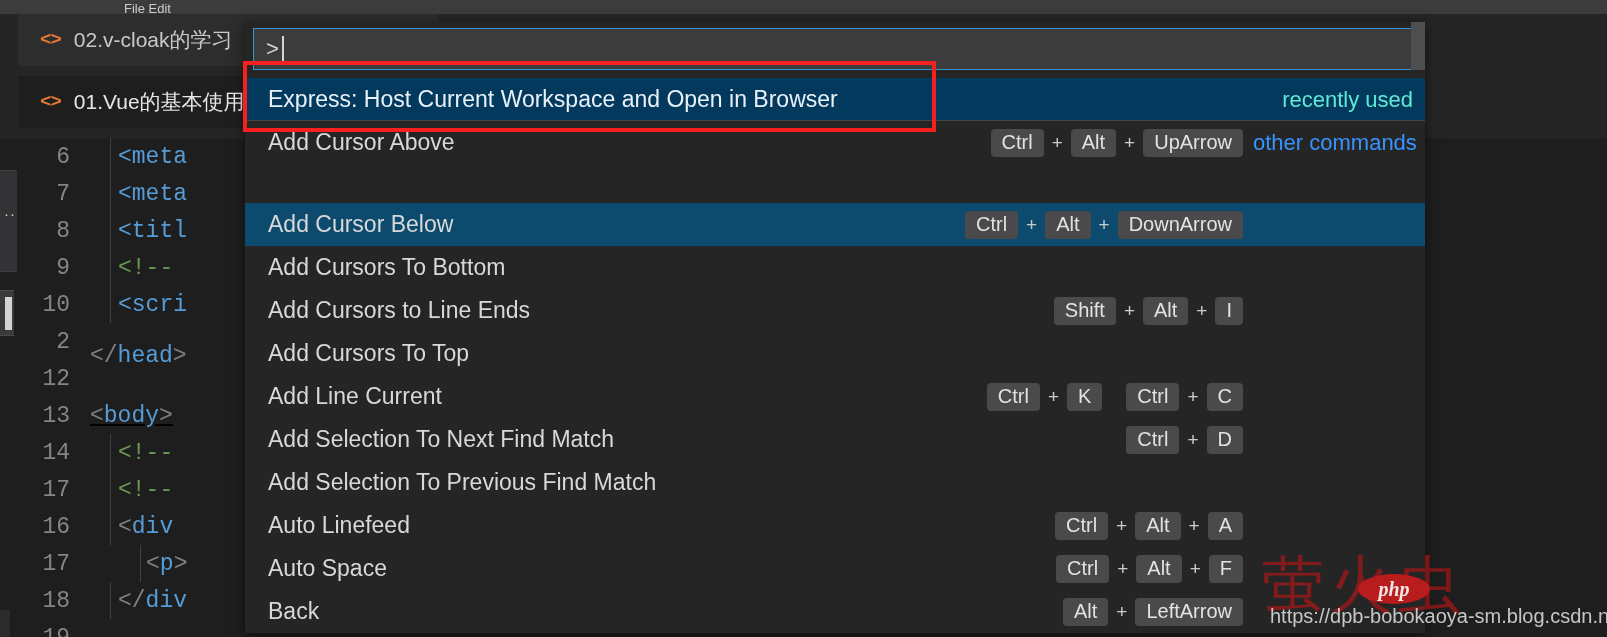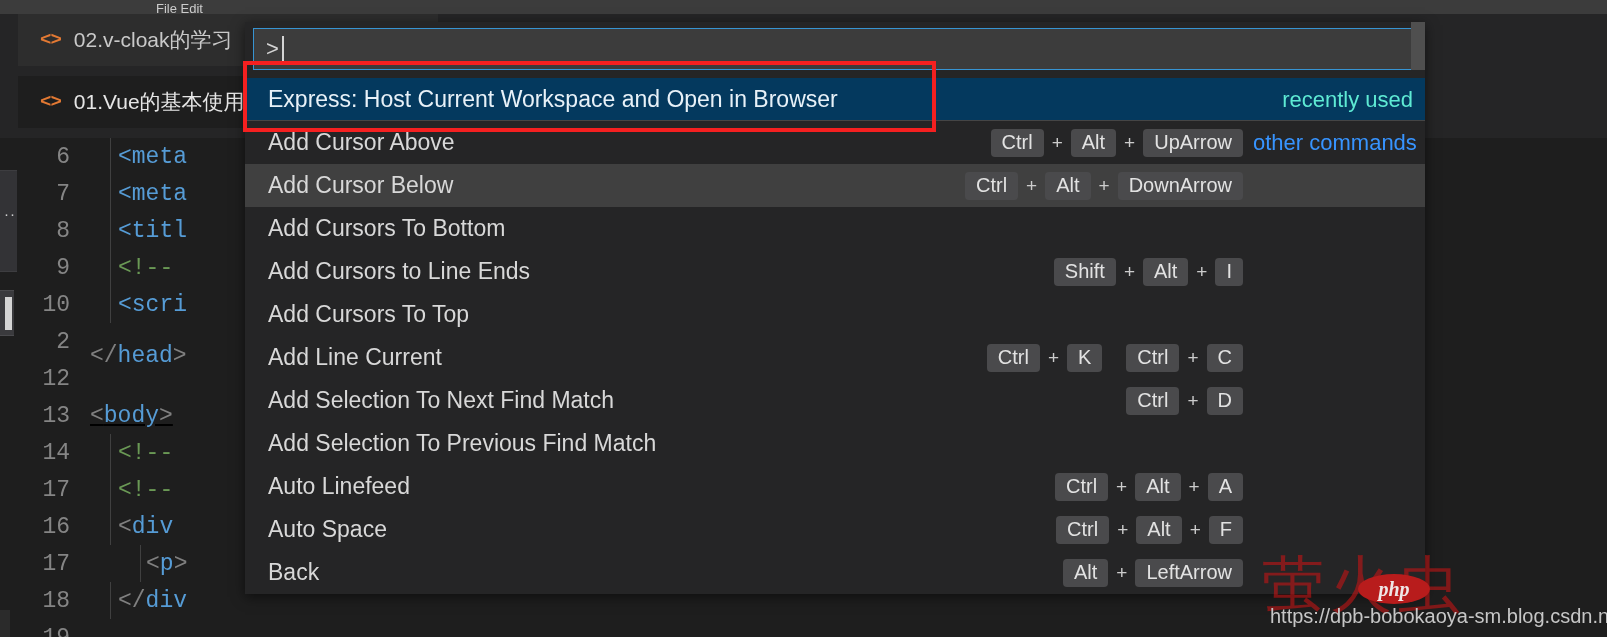--- a/index.html
+++ b/index.html
@@ -102,21 +102,21 @@
   .qi-caret {
     display: inline-block; width: 2px; height: 27px; background: #d4d4d4;
     margin-left: 3px; vertical-align: middle;
   }
 
   .qi-list { position: relative; background: #252526; }
   .qi-row {
     position: relative; height: 43px; display: flex; align-items: center;
     padding: 0 12px 0 23px; background: #252526;
   }
-  .qi-row.alt      { background: #404040; }
+  .qi-row.alt      { background: #0c4a6e; margin-top: 39px; }
   .qi-row.selected { background: #04395e; }
   .qi-label {
     font-size: 23px; color: #d8d8d8; white-space: nowrap;
     flex: 1 1 auto; overflow: hidden;
   }
   .qi-row.selected .qi-label { color: #e8f1f8; }
 
   .qi-keys { display: flex; align-items: center; gap: 7px; flex: none; margin-right: 10px; }
   .kbd {
     display: inline-block; background: #4a4a4c; color: #e2e2e2;
@@ -179,21 +179,21 @@
     color: #c6c6c6; font-size: 20px; white-space: nowrap;
     font-family: "Liberation Sans", sans-serif;
   }
 </style>
 </head>
 <body>
 
 <div id="root">
 
   <div class="menubar">
-    <div class="mb-ghost" style="left:156px;">File  Edit</div>
+    <div class="mb-ghost" style="left:124px;">File  Edit</div>
   </div>
 
   <div class="tabstrip">
     <div class="tab tab-inactive">
       <span class="tab-icon">&lt;&gt;</span>
       <span class="tab-label">02.v-cloak的学习</span>
     </div>
     <div class="tab tab-active">
       <span class="tab-icon">&lt;&gt;</span>
       <span class="tab-label">01.Vue的基本使用</span>

